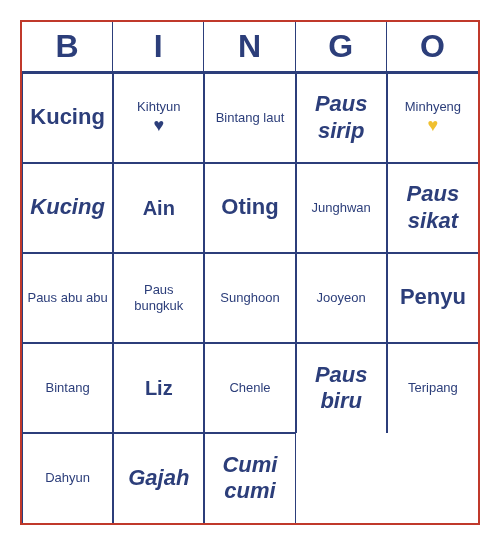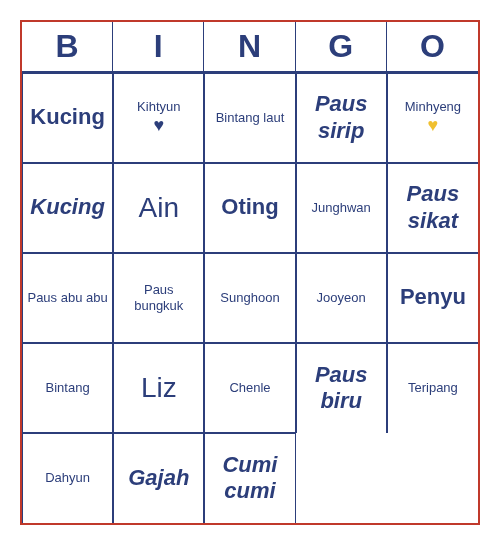--- a/index.html
+++ b/index.html
@@ -83,22 +83,22 @@
     .cell-text.medium {
       font-size: 22px;
       font-weight: bold;
     }
 
     .cell-text.small {
       font-size: 13px;
     }
 
     .cell-text.xlarge {
-      font-size: 28px;
-      font-weight: normal;
+      font-size: 20px;
+      font-weight: bold;
     }
 
     .heart-yellow {
       color: #f0c030;
       font-size: 18px;
     }
 
     .heart-blue {
       color: #2c3e7a;
       font-size: 18px;

